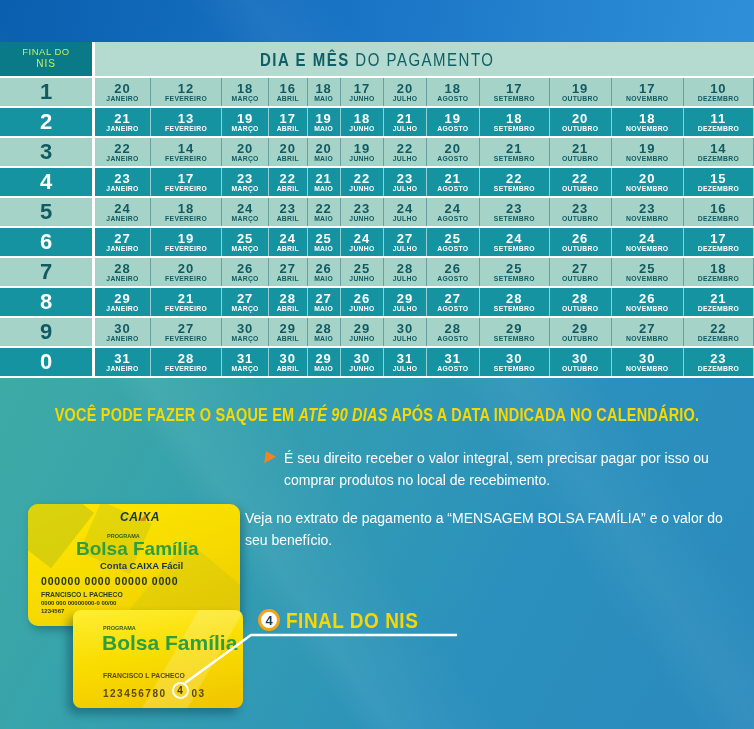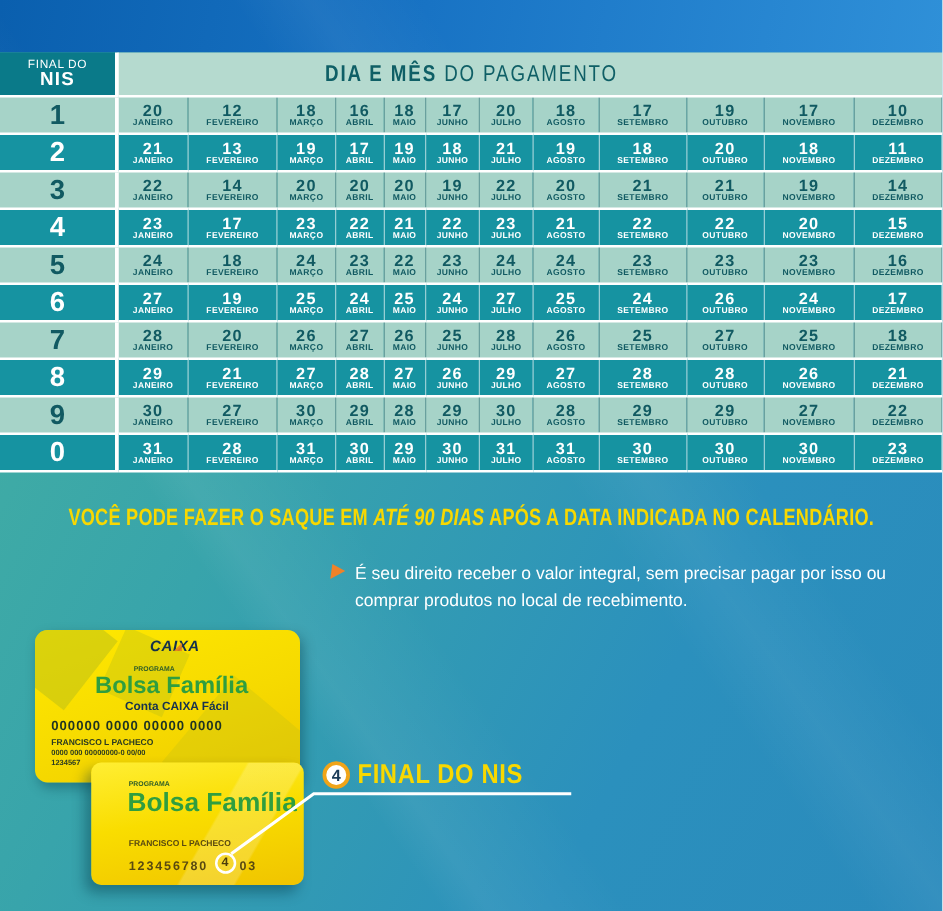--- a/index.html
+++ b/index.html
@@ -8,23 +8,23 @@
         background:linear-gradient(118deg,#45b1a0 0%,#38a4ab 35%,#2b90bd 72%,#2a8abc 100%);}
   .page::after{content:"";position:absolute;inset:0;pointer-events:none;
         background:linear-gradient(55deg,transparent 28%,rgba(255,255,255,.06) 31%,transparent 40%,
                    transparent 55%,rgba(255,255,255,.05) 60%,transparent 67%);}
   .top-band{position:absolute;left:0;top:0;width:754px;height:42px;
         background:linear-gradient(100deg,#0a5fae 0%,#1873c4 45%,#2f90d8 100%);}
 
   
   table.cal{position:absolute;left:0;top:42px;width:754px;border-collapse:collapse;table-layout:auto;z-index:2;}
   table.cal th,table.cal td{border-bottom:2px solid #fff;padding:0;text-align:center;vertical-align:middle;}
-  th.corner{width:92px;background:#0a7a89;color:#ffffff;height:34px;border-right:3px solid #fff;}
+  th.corner{width:92px;background:#0a7a89;color:#bef264;height:34px;border-right:3px solid #fff;}
   th.corner .l1{font-size:9.5px;font-weight:400;letter-spacing:.5px;line-height:10px;}
-  th.corner .l2{font-size:15px;font-weight:700;letter-spacing:1px;line-height:14px;}
+  th.corner .l2{font-size:10px;font-weight:400;letter-spacing:1px;line-height:14px;}
   th.months{background:#b5dacf;color:#0f5f66;height:34px;}
   th.months .hwrap{transform:scaleY(1.22);letter-spacing:1.5px;font-size:15px;padding-right:94px;}
   th.months .hb{font-weight:700;}
   th.months .hr{font-weight:400;}
   tr.row-light{background:#a6d3c8;}
   tr.row-dark{background:#1693a1;}
   td.digit{border-right:3px solid #fff;font-weight:700;font-size:22px;height:28px;}
   tr.row-light td.digit{color:#115a62;}
   tr.row-dark td.digit{color:#fff;}
   td.cell{padding:2px 3px 1px 3px;}
@@ -623,20 +623,24 @@
 
   <div class="headline">
     <span>VOCÊ PODE FAZER O SAQUE EM </span><span class="em">ATÉ 90 DIAS</span><span> APÓS A DATA INDICADA NO CALENDÁRIO.</span>
   </div>
 
   <div class="bullet bullet1">
     <span class="tri"></span>
     <span>É seu direito receber o valor integral, sem precisar pagar por isso ou comprar produtos no local de recebimento.</span>
   </div>
 
+  <div class="bullet bullet2">
+    <span class="tri"></span>
+    <span>Veja no extrato de pagamento a “MENSAGEM BOLSA FAMÍLIA” e o valor do seu benefício.</span>
+  </div>
 
   <div class="card1">
     <div class="shape s1"></div>
     <div class="shape s2"></div>
     <div class="shape s3"></div>
     <div class="caixa">CAIXA</div>
     <div class="c1-programa">PROGRAMA</div>
     <div class="c1-bolsa">Bolsa Família</div>
     <div class="c1-conta">Conta CAIXA Fácil</div>
     <div class="c1-number">000000 0000 00000 0000</div>

